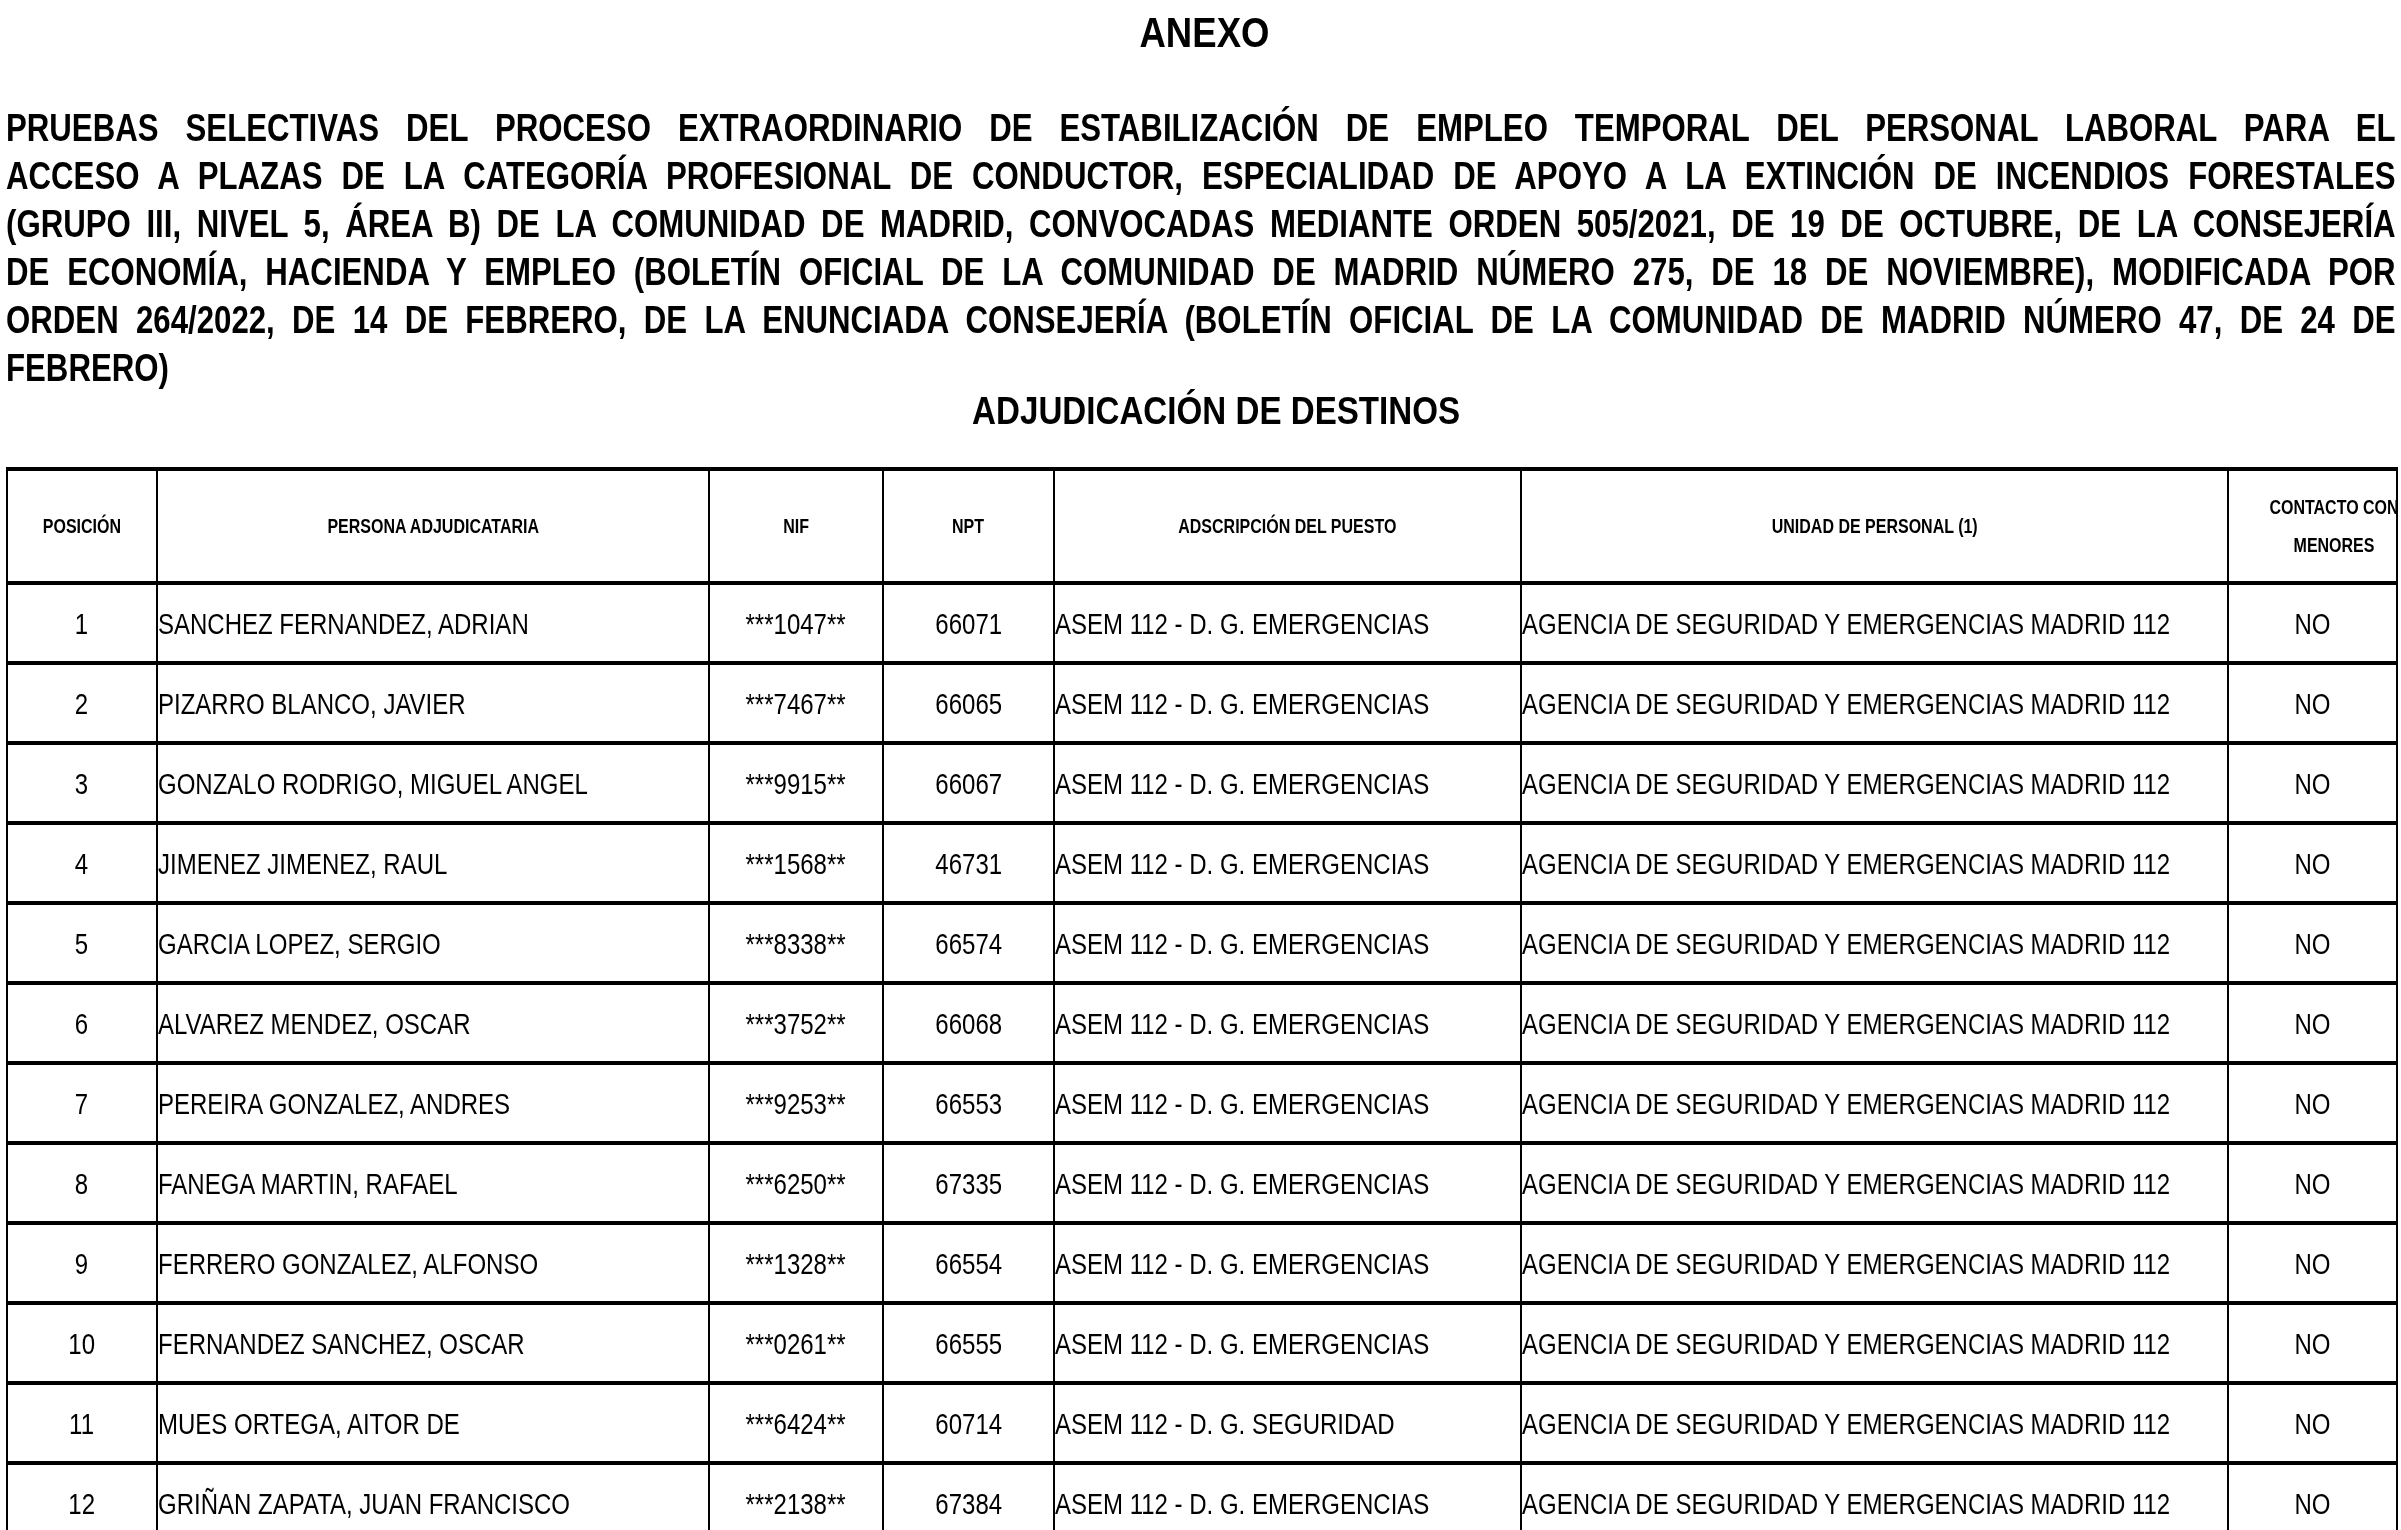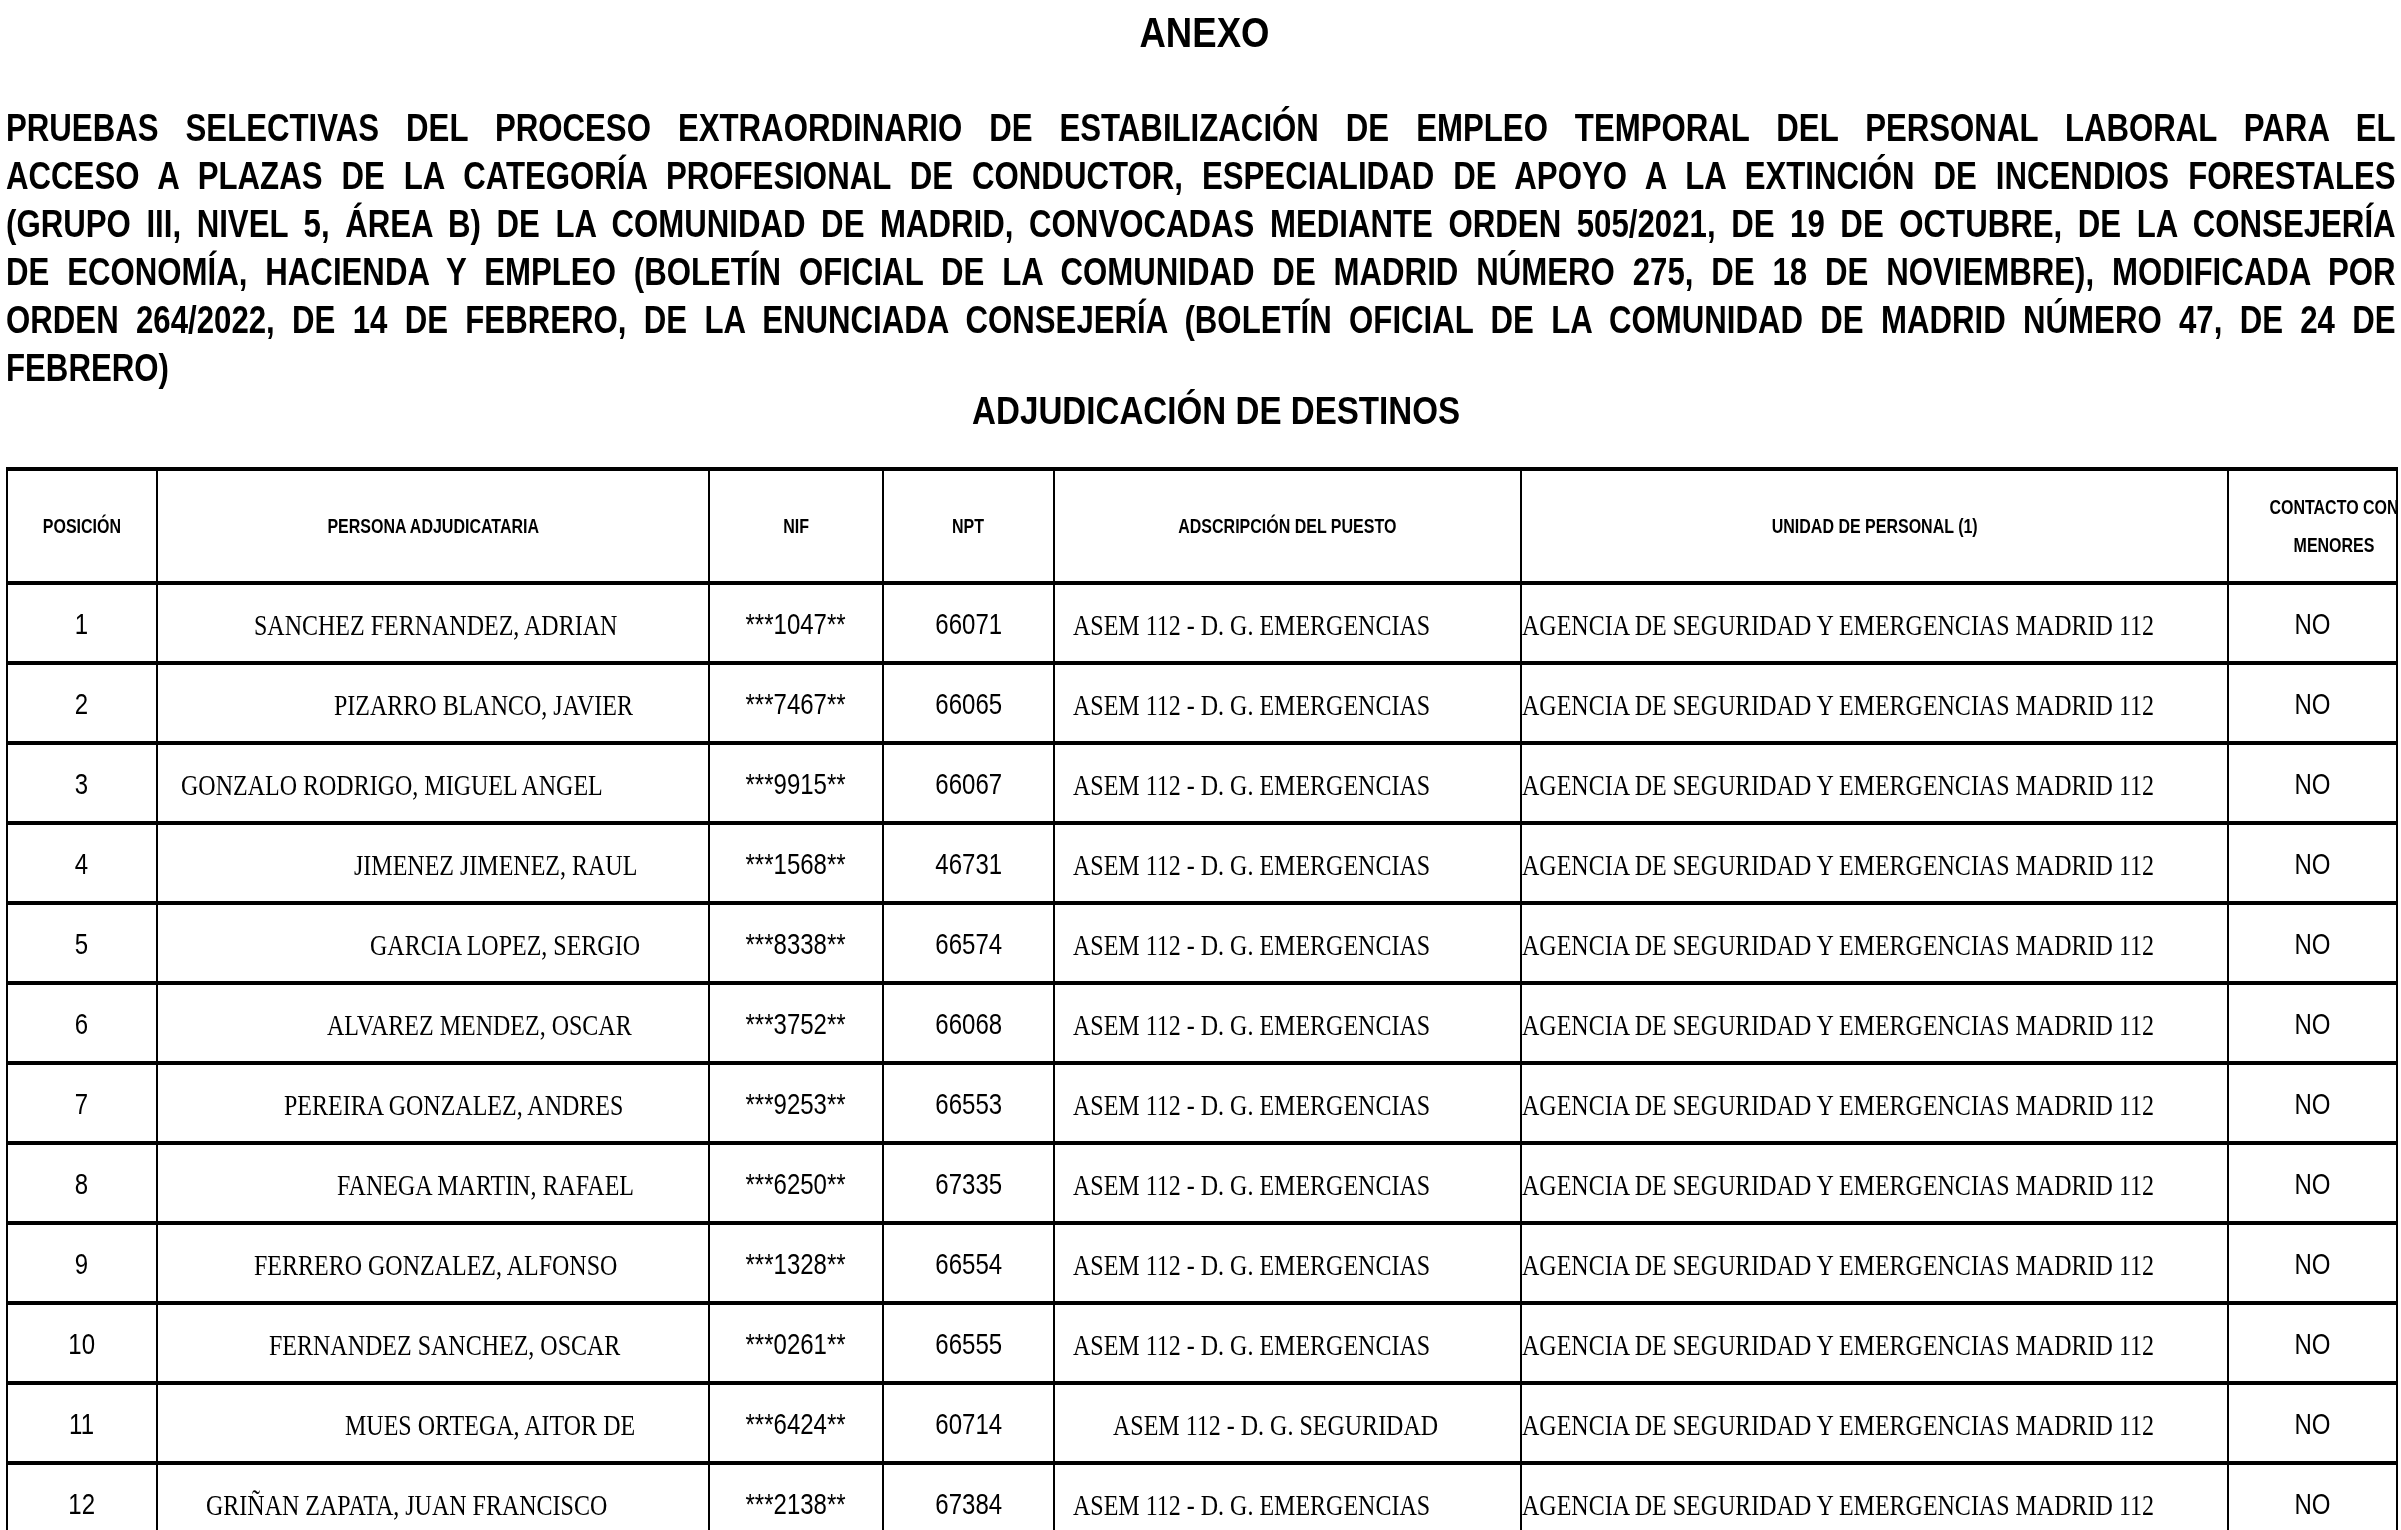--- a/index.html
+++ b/index.html
@@ -95,21 +95,21 @@
   table.assign th {
     font-size: 20px;
     font-weight: bold;
     text-align: center;
   }
   table.assign td {
     font-size: 30px;
     font-weight: normal;
   }
   td.ac { text-align: center; }
-  td.al { text-align: right; padding-left: 13px; font-family: Liberation Serif, serif; }
+  td.al { text-align: left; padding-left: 13px; }
 
   .hcond {
     display: inline-block;
     transform: scaleX(0.8);
     transform-origin: 50% 50%;
     white-space: nowrap;
     vertical-align: middle;
   }
   .hcond.wrap {
     white-space: normal;

